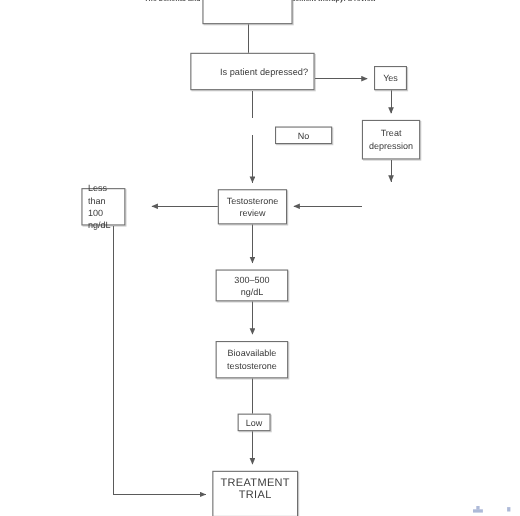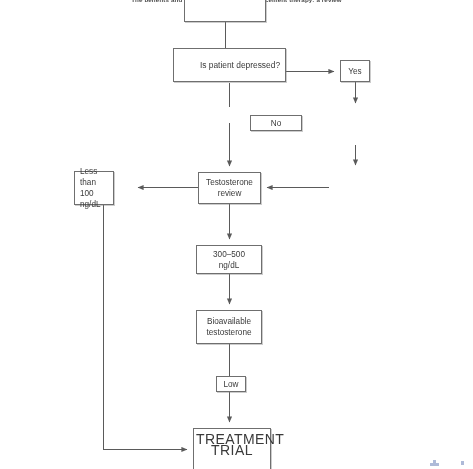--- a/index.html
+++ b/index.html
@@ -50,21 +50,21 @@
     justify-content: center;
     text-align: center;
     font-size: 8.2px;
     line-height: 11px;
     color: #3a3a3a;
     box-shadow: 1px 1px 0 rgba(120,120,120,0.38);
     padding: 1px 2px;
   }
   .node span { display: block; width: 100%; }
   .node.big { font-size: 8.4px; }
-  .node.caps { font-size: 14px; letter-spacing: 0.03em; }
+  .node.caps { font-size: 10px; letter-spacing: 0.03em; }
 
   
   #wires {
     position: absolute;
     left: 0; top: 0;
     width: 473px; height: 469px;
     pointer-events: none;
   }
 
   
@@ -124,20 +124,26 @@
   </div>
 
   <div class="node" style="left:340px; top:60px; width:30px; height:22px;align-items:center;">
     <span>Yes</span>
   </div>
 
   <div class="node" style="left:214px; top:115px; width:52px; height:16px;margin-left:36px;">
     <span>No</span>
   </div>
 
+  <div class="node" style="left:329px; top:109px; width:53px; height:36px;">
+    <span>
+      <span>Treat</span>
+      <span>depression</span>
+    </span>
+  </div>
 
 
   <div class="node" style="left:198px; top:172px; width:63px; height:32px;">
     <span>
       <span>Testosterone</span>
       <span>review</span>
     </span>
   </div>
 
   <div class="node" style="left:74px; top:171px; width:40px; height:34px; justify-content:flex-start; text-align:left; padding-left:5px;">

